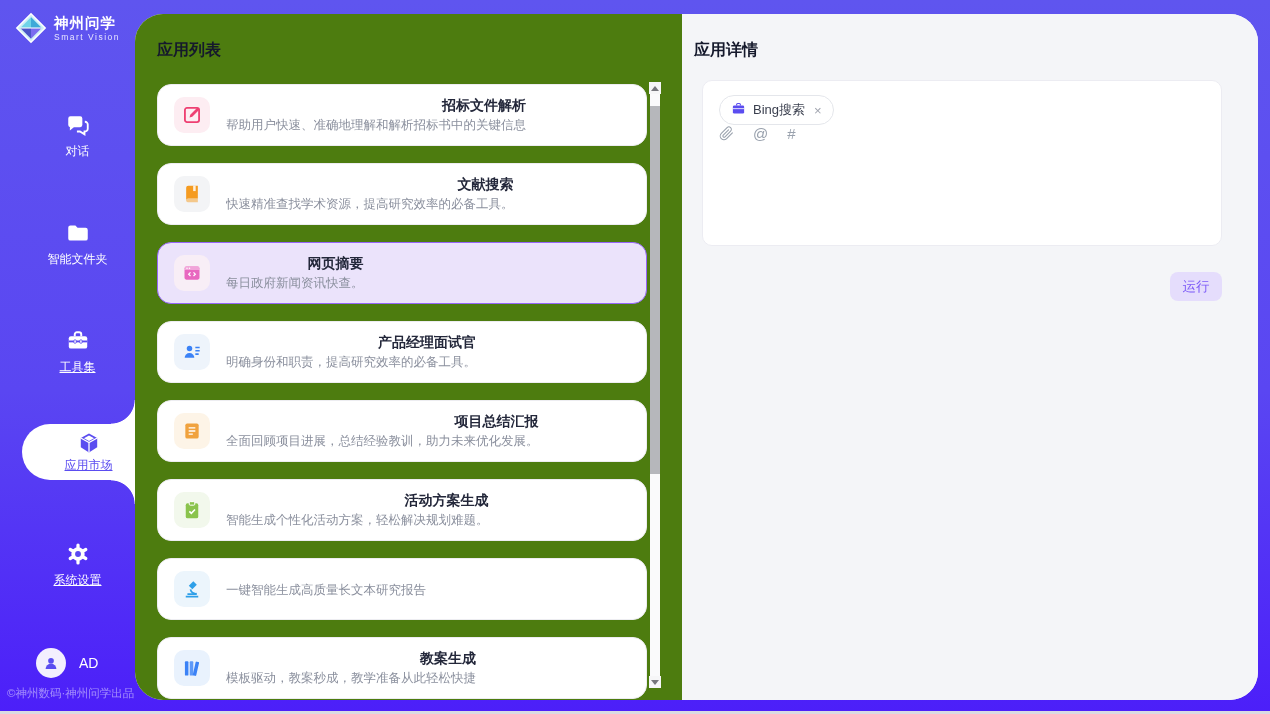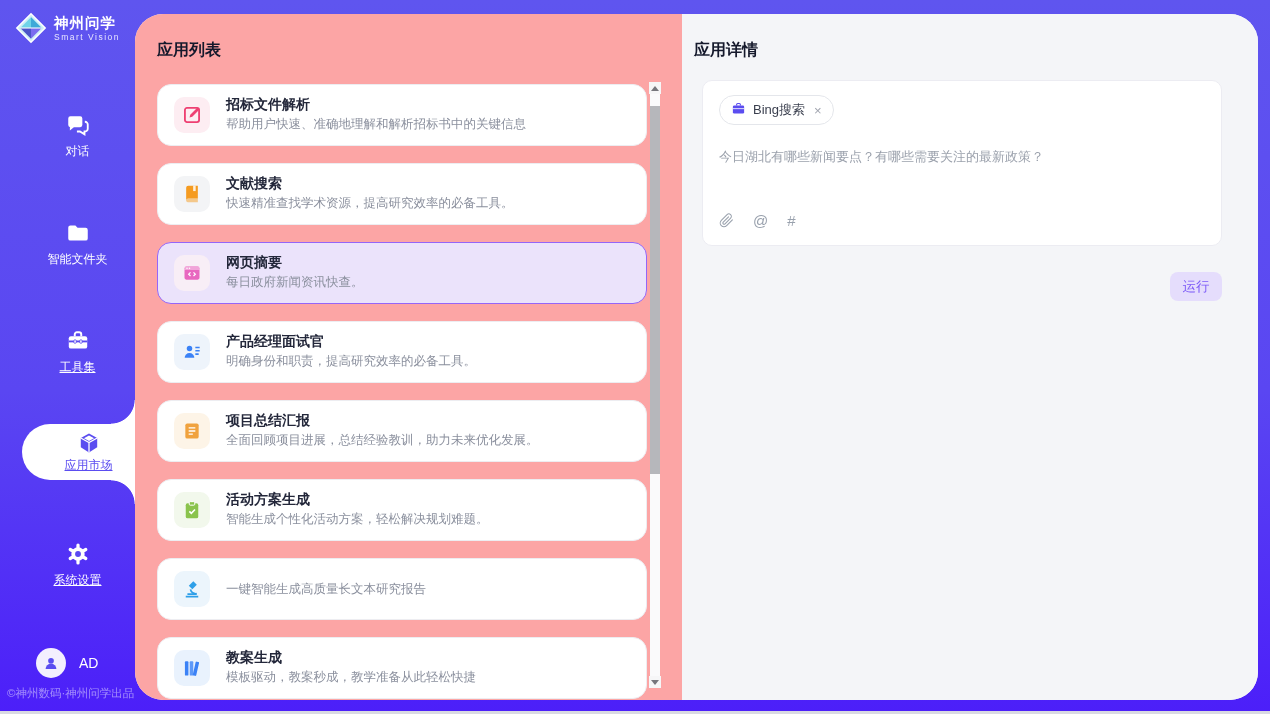--- a/index.html
+++ b/index.html
@@ -34,24 +34,24 @@
   .user-row { position:absolute; left:36px; top:648px; display:flex; align-items:center; gap:13px; cursor:pointer; }
   .avatar { width:30px; height:30px; border-radius:50%; background:#f3effe; display:flex; align-items:center; justify-content:center; }
   .avatar svg { width:18px; height:18px; }
   .user-name { color:#fff; font-size:14px; }
   .copyright { position:absolute; left:7px; top:686px; width:135px; color:rgba(255,255,255,.48); font-size:11.5px; white-space:nowrap; }
 
   
   .content { position:absolute; left:135px; top:14px; width:1123px; height:686px; border-radius:28px; overflow:hidden; display:flex; background:#f4f5f8; }
 
   
-  .panel-list { position:relative; width:547px; height:100%; background:#fca5a5;font-family:Liberation Mono, monospace; }
+  .panel-list { position:relative; width:547px; height:100%; background:#4d7c0f; }
   .panel-title { font-size:16px; font-weight:700; color:#15192c; }
   .panel-list .panel-title { position:absolute; left:22px; top:26px; }
-  .cards { position:absolute; left:22px; top:70px; width:490px; bottom:0; overflow:hidden; }
+  .cards { position:absolute; left:22px; top:70px; width:490px; bottom:0; overflow:hidden;text-align:right; }
   .card { display:flex; align-items:center; gap:16px; height:62px; padding:0 16px; margin-bottom:17px;
           background:#fff; border:1px solid #ededf1; border-radius:14px; cursor:pointer; }
   .card.selected { background:#ebe3fb; border:1.5px solid #9565f8; }
   .tile { width:36px; height:36px; border-radius:10px; flex:none; display:flex; align-items:center; justify-content:center; }
   .tile svg { width:20px; height:20px; display:block; }
   .card-txt { min-width:0; }
   .card-name { font-size:14px; font-weight:700; color:#23273a; line-height:19px; }
   .card-desc { font-size:12.5px; color:#8a8f9d; line-height:17px; margin-top:2px; white-space:nowrap; overflow:hidden; }
 
   .sb { position:absolute; right:21px; top:68px; bottom:12px; width:12px; }
@@ -303,21 +303,20 @@
             <svg viewBox="0 0 24 24" fill="none">
               <rect x="3" y="7" width="18" height="13" rx="2.2" fill="#5b4df0"></rect>
               <path d="M9 7V5.6A1.6 1.6 0 0110.6 4h2.8A1.6 1.6 0 0115 5.6V7" stroke="#5b4df0" stroke-width="1.8"></path>
               <line x1="3" y1="12.2" x2="21" y2="12.2" stroke="#fff" stroke-width="1.3"></line>
             </svg>
           </span>
           <span class="tag-label">Bing搜索</span>
           <span class="tag-close">×</span>
         </div>
 
-        <div class="prompt">今日湖北有哪些新闻要点？有哪些需要关注的最新政策？</div>
 
         <div class="tool-row" id="toolbar-icons">
             <span class="t-ic">
               <svg viewBox="0 0 24 24" fill="none" stroke="currentColor" stroke-width="1.7" stroke-linecap="round">
                 <path d="M21.4 11.05l-9.19 9.19a6 6 0 01-8.49-8.49l9.19-9.19a4 4 0 015.66 5.66L9.64 17.4a2 2 0 01-2.83-2.83l8.49-8.48"></path>
               </svg>
             </span>
             <span class="t-ic">@</span>
             <span class="t-ic">#</span>
           </div>

